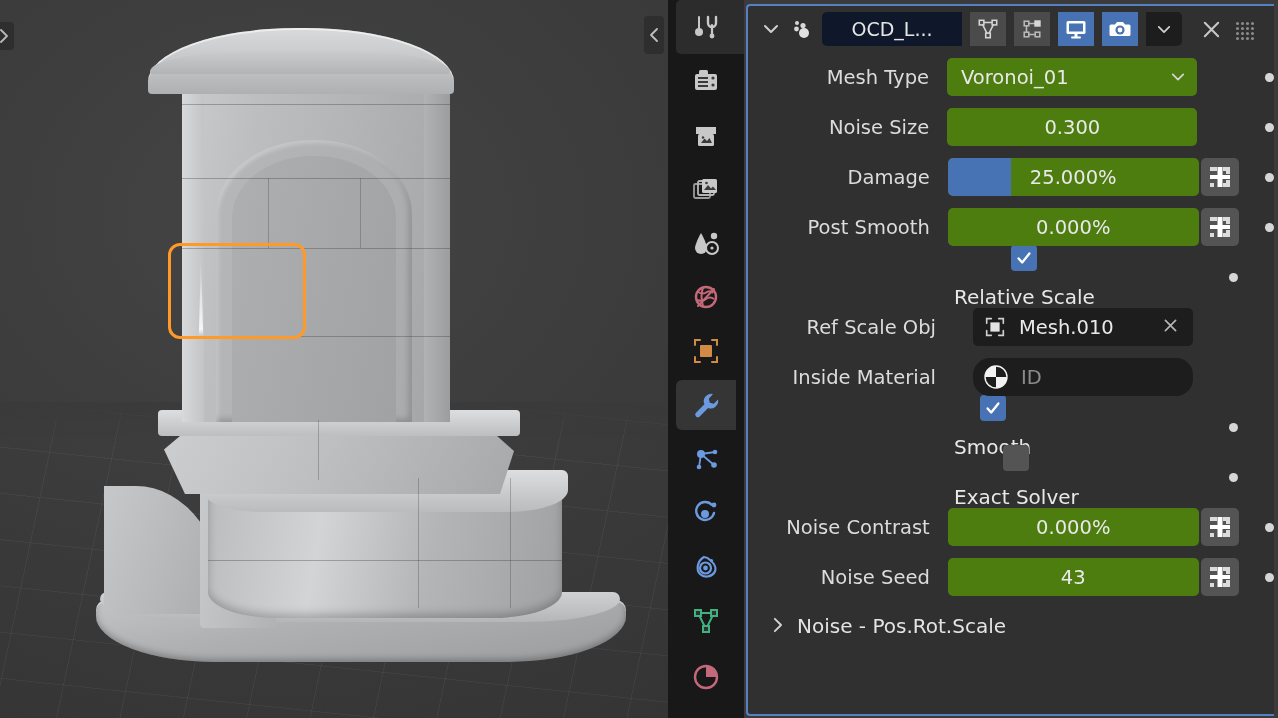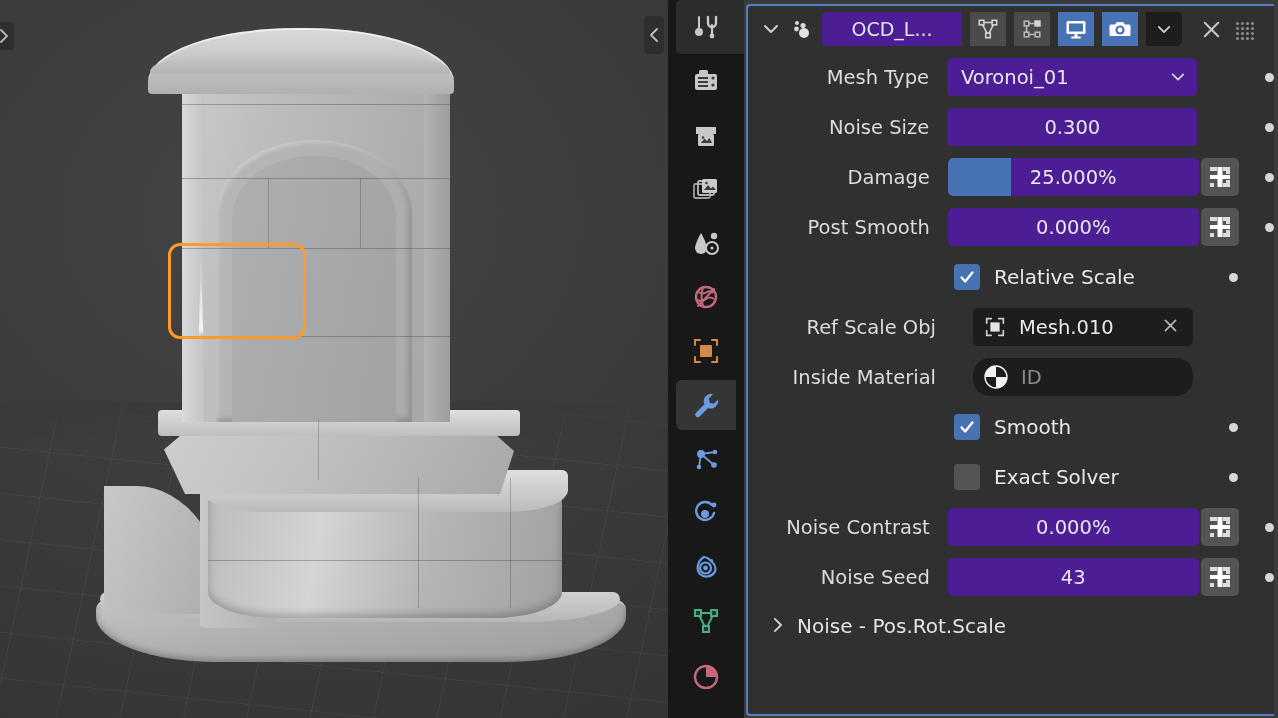--- a/index.html
+++ b/index.html
@@ -209,21 +209,21 @@
     height: 46px;
     padding: 0 8px 0 14px;
     gap: 8px;
   }
   .hdr-caret {
     color: #cfcfcf; font-size: 15px; cursor: pointer;
     width: 18px; text-align:center;
   }
   .hdr-icon { width: 26px; display:flex; align-items:center; justify-content:center; }
   #mod-name-field {
-    background: #4c1d95;
+    background: #0f172a;
     color: #e6e6e6;
     height: 34px; min-width: 112px;
     display: flex; align-items: center; justify-content: center;
     padding: 0 14px;
     border-radius: 5px 0 0 5px;
     font-size: 19px;
     cursor: text;
     white-space: nowrap;
   }
   .hdr-toggle {
@@ -271,21 +271,21 @@
     padding-right: 18px;
     color: #dcdcdc;
     font-size: 19.5px;
     box-sizing: border-box;
     white-space: nowrap;
   }
   .field {
     position: relative;
     height: 38px;
     width: 260px;
-    background: #4c1d95;
+    background: #4d7c0f;
     border-radius: 5px;
     display: flex; align-items: center; justify-content: center;
     color: #e9e9e9;
     font-size: 19.5px;
     cursor: pointer;
     overflow: hidden;
     box-sizing: border-box;
   }
   .field.dropdown { justify-content: flex-start; padding-left: 14px; }
   .field .caret {
@@ -329,21 +329,21 @@
     width: 9px; height: 9px;
     border-radius: 50%;
     background: #d6d6d6;
     cursor: pointer;
   }
   .decorator.pad-extra { margin-left: 68px; }
 
   
   .check-row { padding-left: 10px; }
   .cb-wrap {
-    display: flex; align-items: center; gap: 14px;
+    display: flex; align-items: center; gap: 14px; flex-direction: column;
   }
   .cb {
     width: 26px; height: 26px;
     border-radius: 4px;
     background: #545454;
     display:flex;align-items:center;justify-content:center;
     cursor:pointer;
     flex: none;
   }
   .cb.on { background: #4772b3; }

